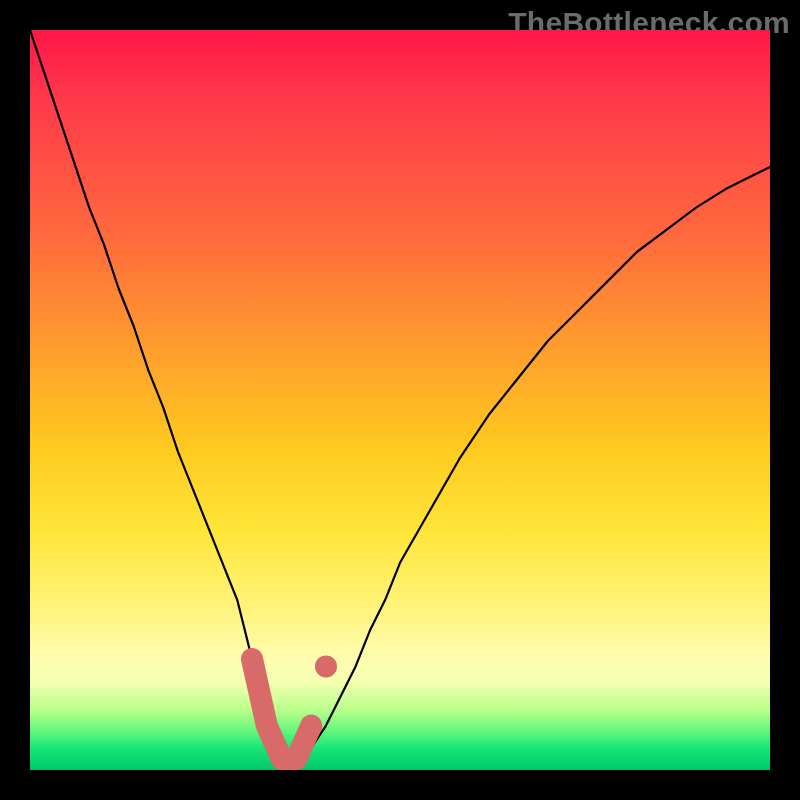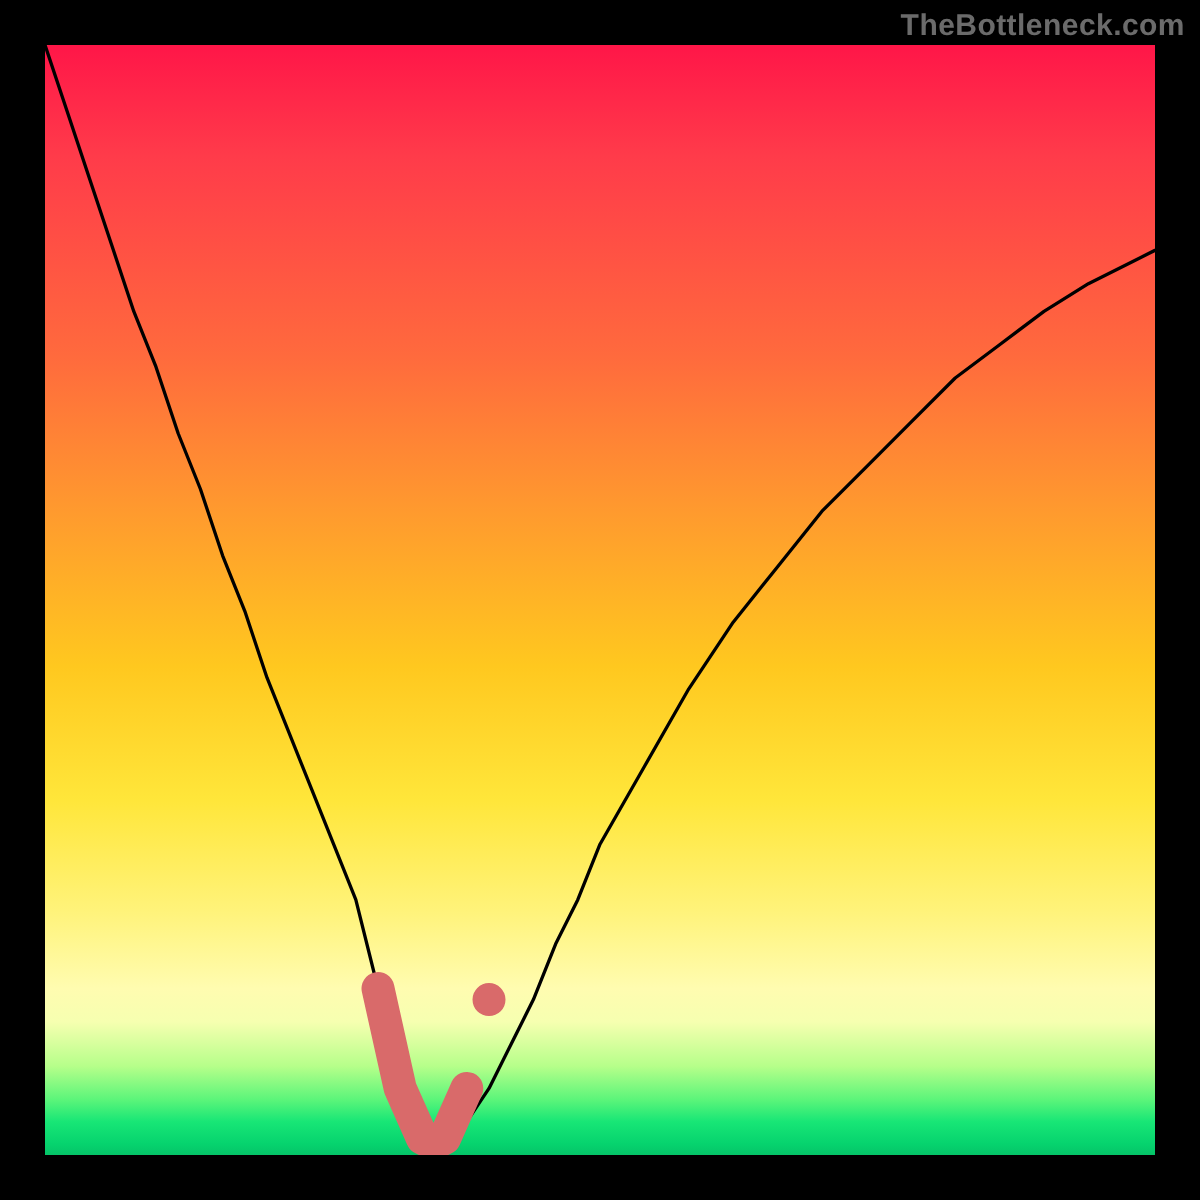--- a/index.html
+++ b/index.html
@@ -39,21 +39,21 @@
       #5cf57a 95%,
       #18e676 97%,
       #06d36e 99%,
       #05c468 100%
     );
   }
   .watermark {
     position: absolute;
     top: 6px;
     right: 10px;
-    font-size: 20px;
+    font-size: 30px;
     font-weight: 600;
     color: #6b6b6b;
     letter-spacing: 0.3px;
     user-select: none;
   }
   svg.curve {
     position: absolute;
     inset: 0;
     width: 100%;
     height: 100%;

